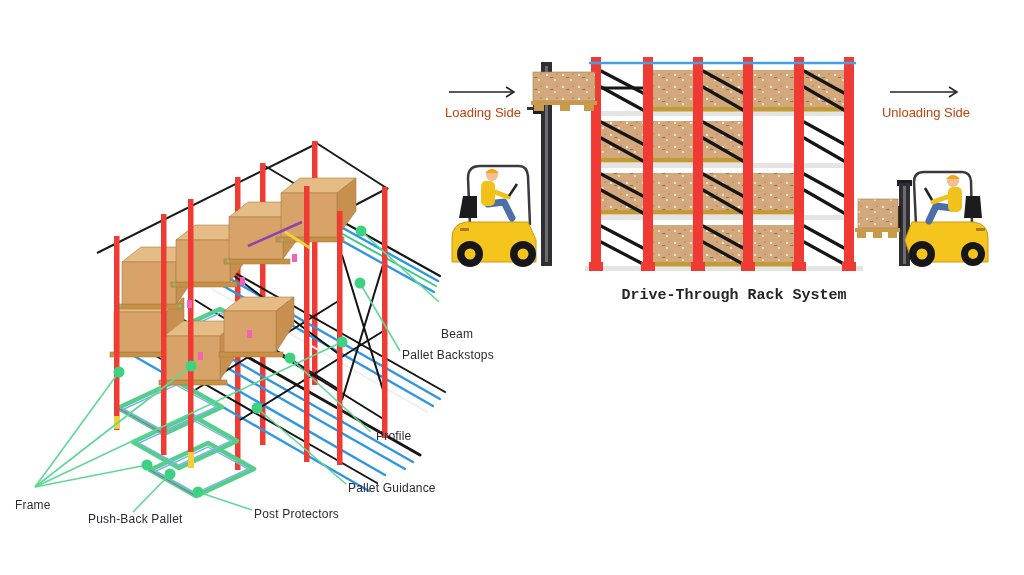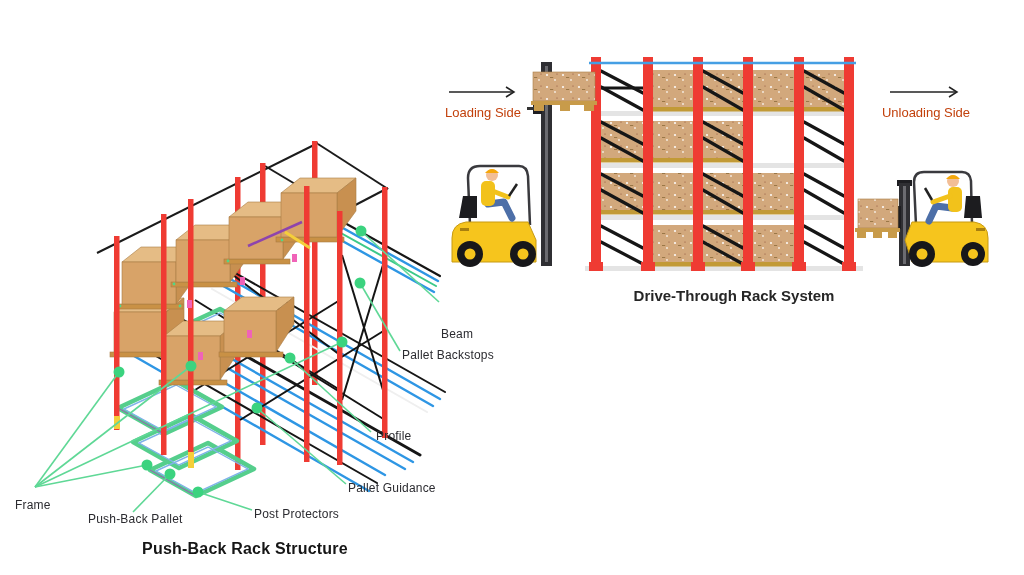--- a/index.html
+++ b/index.html
@@ -187,21 +187,20 @@
     </g>
   </svg>
 
   <div class="pb-label" style="left:15px;top:498px;">Frame</div>
   <div class="pb-label" style="left:88px;top:512px;">Push-Back Pallet</div>
   <div class="pb-label" style="left:254px;top:507px;">Post Protectors</div>
   <div class="pb-label" style="left:348px;top:481px;">Pallet Guidance</div>
   <div class="pb-label" style="left:376px;top:429px;">Profile</div>
   <div class="pb-label" style="left:402px;top:348px;">Pallet Backstops</div>
   <div class="pb-label" style="left:441px;top:299px;margin-top:28px;">Beam</div>
-  <div class="caption pb" style="left:120px;top:540px;width:250px;">Push-Back Rack Structure</div>
 
   <svg style="left:440px;top:40px;" width="584" height="250" viewBox="440 40 584 250">
     <defs>
       <pattern id="cb" width="16" height="12" patternUnits="userSpaceOnUse">
         <rect width="16" height="12" fill="#D2A87C"></rect>
         <circle cx="3" cy="3" r="1.1" fill="#ffffff" opacity="0.9"></circle>
         <circle cx="11" cy="8" r="0.9" fill="#ffffff" opacity="0.8"></circle>
         <rect x="6" y="5" width="3.2" height="1" fill="#9a7747"></rect>
         <circle cx="13" cy="2" r="0.6" fill="#8a4d3a"></circle>
       </pattern>
@@ -359,15 +358,15 @@
       </g>
       <circle cx="922" cy="254" r="13" fill="#17171a"></circle>
         <circle cx="922" cy="254" r="5.5" fill="#F6C51D"></circle>
       <circle cx="973" cy="254" r="12" fill="#17171a"></circle>
         <circle cx="973" cy="254" r="5" fill="#F6C51D"></circle>
     </g>
   </svg>
 
   <div class="side-label" style="left:433px;top:105px;width:100px;">Loading Side</div>
   <div class="side-label" style="left:863px;top:105px;width:126px;">Unloading Side</div>
-  <div class="caption dt" style="left:604px;top:287px;width:260px;">Drive-Through Rack System</div>
+  <div class="caption dt" style="left:604px;top:287px;width:260px;font-family:Liberation Mono, monospace;">Drive-Through Rack System</div>
 
 </div>
 
 </body></html>

